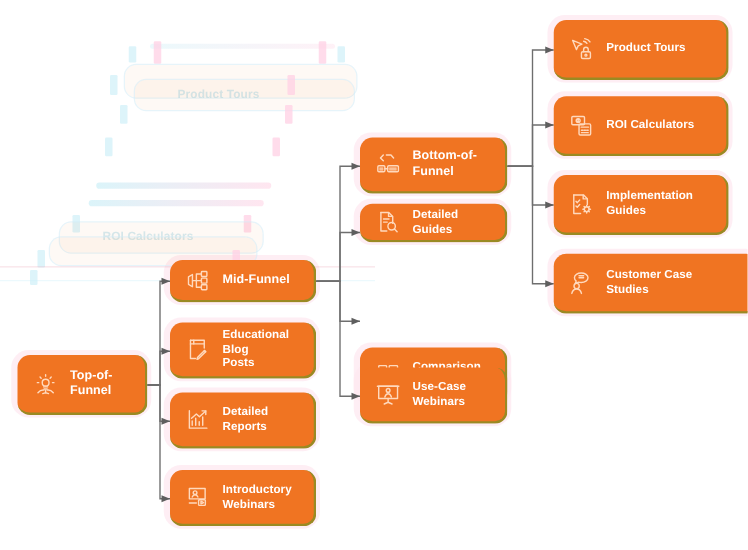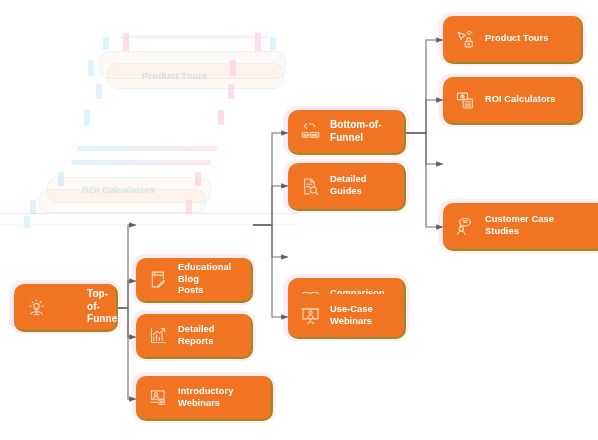--- a/index.html
+++ b/index.html
@@ -151,34 +151,47 @@
       <path d="M253,225 L272,225 L272,317 L288,317"></path>
     </g>
     <g fill="none" stroke="#6E6E6E" stroke-width="1.1" marker-end="url(#ah)">
       <path d="M406,133 L426,133 L426,40  L443,40"></path>
       <path d="M406,133 L426,133 L426,100 L443,100"></path>
       <path d="M406,133 L426,133 L426,164 L443,164"></path>
       <path d="M406,133 L426,133 L426,227 L443,227"></path>
     </g>
   </svg>
 
-  <div class="node big" style="left:14px;top:284px;width:104px;height:48px;gap:31px;">
+  <div class="node big" style="left:14px;top:284px;width:104px;height:48px;">
     <span class="halo"></span>
     <span class="ico">
       <svg width="21" height="21" viewBox="0 0 24 24" fill="none" stroke="#ffd9bd" stroke-width="1.3" stroke-linecap="round" stroke-linejoin="round">
         <path d="M12 3.2v1.4M6.9 5.3l1 1M17.1 5.3l-1 1M4.4 10.4h1.3M18.3 10.4h1.3"></path>
         <circle cx="12" cy="10.4" r="3.1"></circle>
         <path d="M10.2 14.3h3.6M10.6 16.2h2.8"></path>
         <path d="M5 19.6c1.6-1.9 3.6-2.6 5.4-2.4M19 19.6c-1.6-1.9-3.6-2.6-5.4-2.4"></path>
         <path d="M12 17.4v2.6M9.4 20.4l2.6-.9 2.6.9"></path>
       </svg>
     </span>
     <span class="lbl">Top-of-Funnel</span>
   </div>
 
+  <div class="node big" style="left:136px;top:208px;width:117px;height:34px;">
+    <span class="halo"></span>
+    <span class="ico">
+      <svg width="21" height="21" viewBox="0 0 24 24" fill="none" stroke="#ffd9bd" stroke-width="1.3" stroke-linecap="round" stroke-linejoin="round">
+        <path d="M3.2 8.6v6.8l3.6 2.2V6.4z"></path>
+        <rect x="15" y="3.6" width="5" height="4.6" rx="0.7"></rect>
+        <rect x="15" y="9.7" width="5" height="4.6" rx="0.7"></rect>
+        <rect x="15" y="15.8" width="5" height="4.6" rx="0.7"></rect>
+        <path d="M7 12h3.4M10.4 12V5.9h4.4M10.4 12h4.4M10.4 12v6.1h4.4"></path>
+      </svg>
+    </span>
+    <span class="lbl">Mid-Funnel</span>
+  </div>
 
   <div class="node" style="left:136px;top:258px;width:117px;height:45px;">
     <span class="halo"></span>
     <span class="ico">
       <svg width="21" height="21" viewBox="0 0 24 24" fill="none" stroke="#ffd9bd" stroke-width="1.3" stroke-linecap="round" stroke-linejoin="round">
         <path d="M5 3.6h12.6v7.2"></path>
           <path d="M5 3.6v16.8h4.6"></path>
         <path d="M5 7h12.6"></path>
           <path d="M8 3.6v3.4"></path>
         <path d="M12.4 20.6 11 21l.4-1.5 6.4-6.4 1.1 1.1z"></path>
@@ -209,36 +222,36 @@
       <svg width="21" height="21" viewBox="0 0 24 24" fill="none" stroke="#ffd9bd" stroke-width="1.3" stroke-linecap="round" stroke-linejoin="round">
         <path d="M4 4v16h16"></path>
         <path d="M6.6 17.4v-4M9.8 17.4v-6.4M13 17.4v-3.2M16.2 17.4v-7.6"></path>
         <path d="M6 11 10.4 7l2.8 2.6L19 4.4"></path>
         <path d="M15.6 4.2H19v3.3"></path>
       </svg>
     </span>
     <span class="lbl">Detailed Reports</span>
   </div>
 
-  <div class="node" style="left:136px;top:376px;width:137px;height:45px;">
+  <div class="node" style="left:136px;top:376px;width:117px;height:45px;">
     <span class="halo"></span>
     <span class="ico">
       <svg width="21" height="21" viewBox="0 0 24 24" fill="none" stroke="#ffd9bd" stroke-width="1.3" stroke-linecap="round" stroke-linejoin="round">
         <path d="M4 4.4h14.4v9.4H4z"></path>
         <circle cx="9.2" cy="8.2" r="1.7"></circle>
         <path d="M6.6 12.2c.5-1.4 1.5-2.1 2.6-2.1s2.1.7 2.6 2.1"></path>
         <rect x="12.4" y="14.6" width="6.2" height="5.2" rx="0.8"></rect>
         <path d="M14.6 16 17 17.2l-2.4 1.2z"></path>
         <path d="M4 17.6h6.4"></path>
       </svg>
     </span>
     <span class="lbl">Introductory<br>Webinars</span>
   </div>
 
-  <div class="node" style="left:288px;top:163px;width:118px;height:48px;justify-content:flex-end;">
+  <div class="node" style="left:288px;top:163px;width:118px;height:31px;justify-content:flex-end;">
     <span class="halo"></span>
     <span class="ico">
       <svg width="21" height="21" viewBox="0 0 24 24" fill="none" stroke="#ffd9bd" stroke-width="1.3" stroke-linecap="round" stroke-linejoin="round">
         <path d="M5.4 3.4h7.2l3.6 3.6v6.2"></path>
         <path d="M5.4 3.4v17h5.4"></path>
         <path d="M12.4 3.6V7h3.5"></path>
         <path d="M7.8 9.4h5M7.8 12.2h3.4"></path>
         <circle cx="15.2" cy="16" r="3.4"></circle>
         <path d="M17.8 18.6 20.2 21"></path>
       </svg>
@@ -296,20 +309,34 @@
         <circle cx="8.6" cy="7.4" r="1.8"></circle>
         <path d="M8.6 5.9v3M7.8 6.4h1.6M7.8 8.4h1.6"></path>
         <rect x="9.4" y="10.4" width="10.6" height="10.2" rx="1.2"></rect>
         <path d="M11.4 13.4h6.6"></path>
         <path d="M11.6 16.2h1.4M14 16.2h1.4M16.4 16.2h1.4M11.6 18.4h1.4M14 18.4h1.4M16.4 18.4h1.4"></path>
       </svg>
     </span>
     <span class="lbl">ROI Calculators</span>
   </div>
 
+  <div class="node" style="left:443px;top:140px;width:140px;height:48px;">
+    <span class="halo"></span>
+    <span class="ico">
+      <svg width="21" height="21" viewBox="0 0 24 24" fill="none" stroke="#ffd9bd" stroke-width="1.3" stroke-linecap="round" stroke-linejoin="round">
+        <path d="M4.6 3.4h9l3.4 3.4v5.4"></path>
+        <path d="M4.6 3.4v17h6.2"></path>
+        <path d="M13.2 3.6V7h3.4"></path>
+        <path d="M6.6 9.2l1.2 1.2 2.2-2.4M6.6 13.4l1.2 1.2 2.2-2.4"></path>
+        <circle cx="16.4" cy="16.4" r="2.2"></circle>
+        <path d="M16.4 12.9v1.3M16.4 18.6v1.3M12.9 16.4h1.3M18.6 16.4h1.3M14 14l.9.9M17.9 17.9l.9.9M18.8 14l-.9.9M14.9 17.9l-.9.9"></path>
+      </svg>
+    </span>
+    <span class="lbl">Implementation<br>Guides</span>
+  </div>
 
   <div class="node" style="left:443px;top:203px;width:164px;height:48px;">
     <span class="halo"></span>
     <span class="ico">
       <svg width="21" height="21" viewBox="0 0 24 24" fill="none" stroke="#ffd9bd" stroke-width="1.3" stroke-linecap="round" stroke-linejoin="round">
         <path d="M11.4 2.8c3.4 0 6.2 1.9 6.2 4.3S14.8 11.4 11.4 11.4c-.9 0-1.7-.1-2.5-.3l-3 1.4.9-2.4c-1-.8-1.6-1.8-1.6-3 0-2.4 2.8-4.3 6.2-4.3z"></path>
         <path d="M9.4 7.1h4.2M9.4 5.3h4.2"></path>
         <circle cx="7.2" cy="14.6" r="2.4"></circle>
         <path d="M2.8 21.4c.6-2.6 2.3-4 4.4-4s3.8 1.4 4.4 4"></path>
       </svg>

